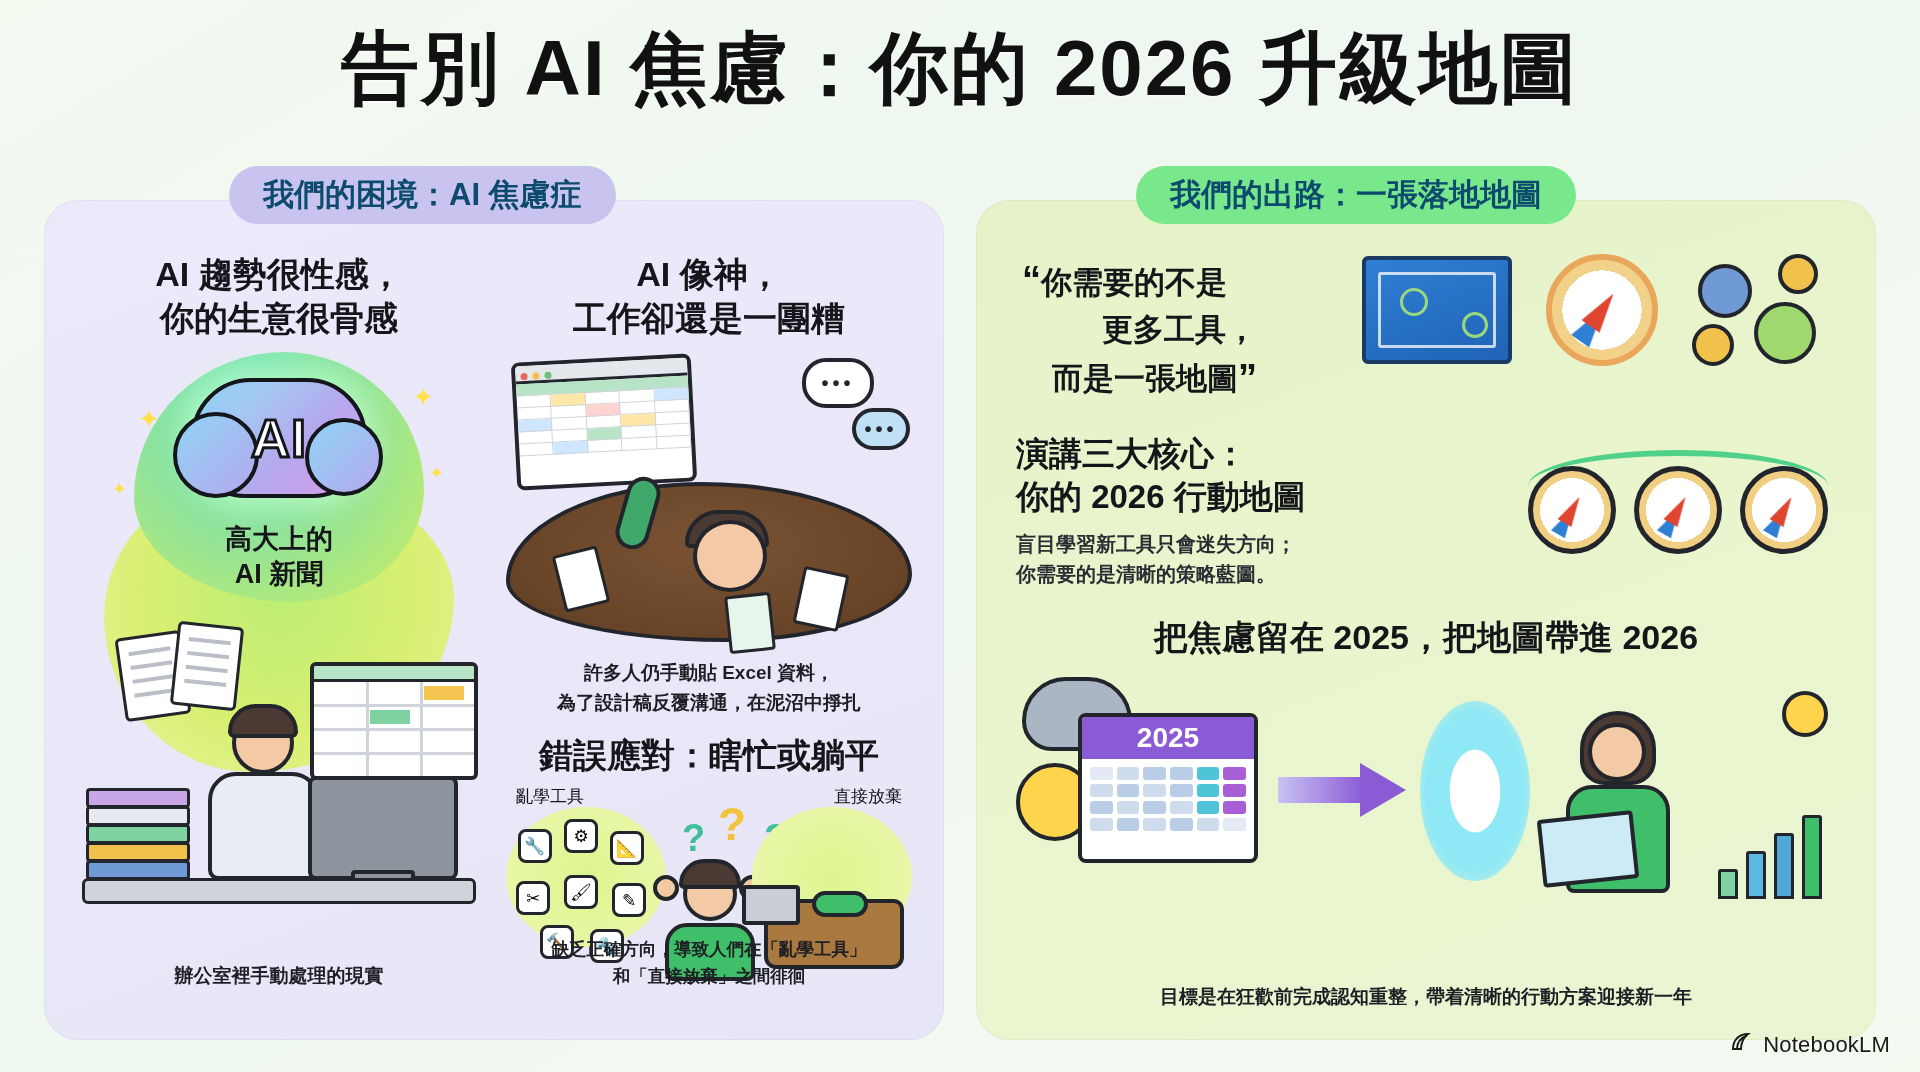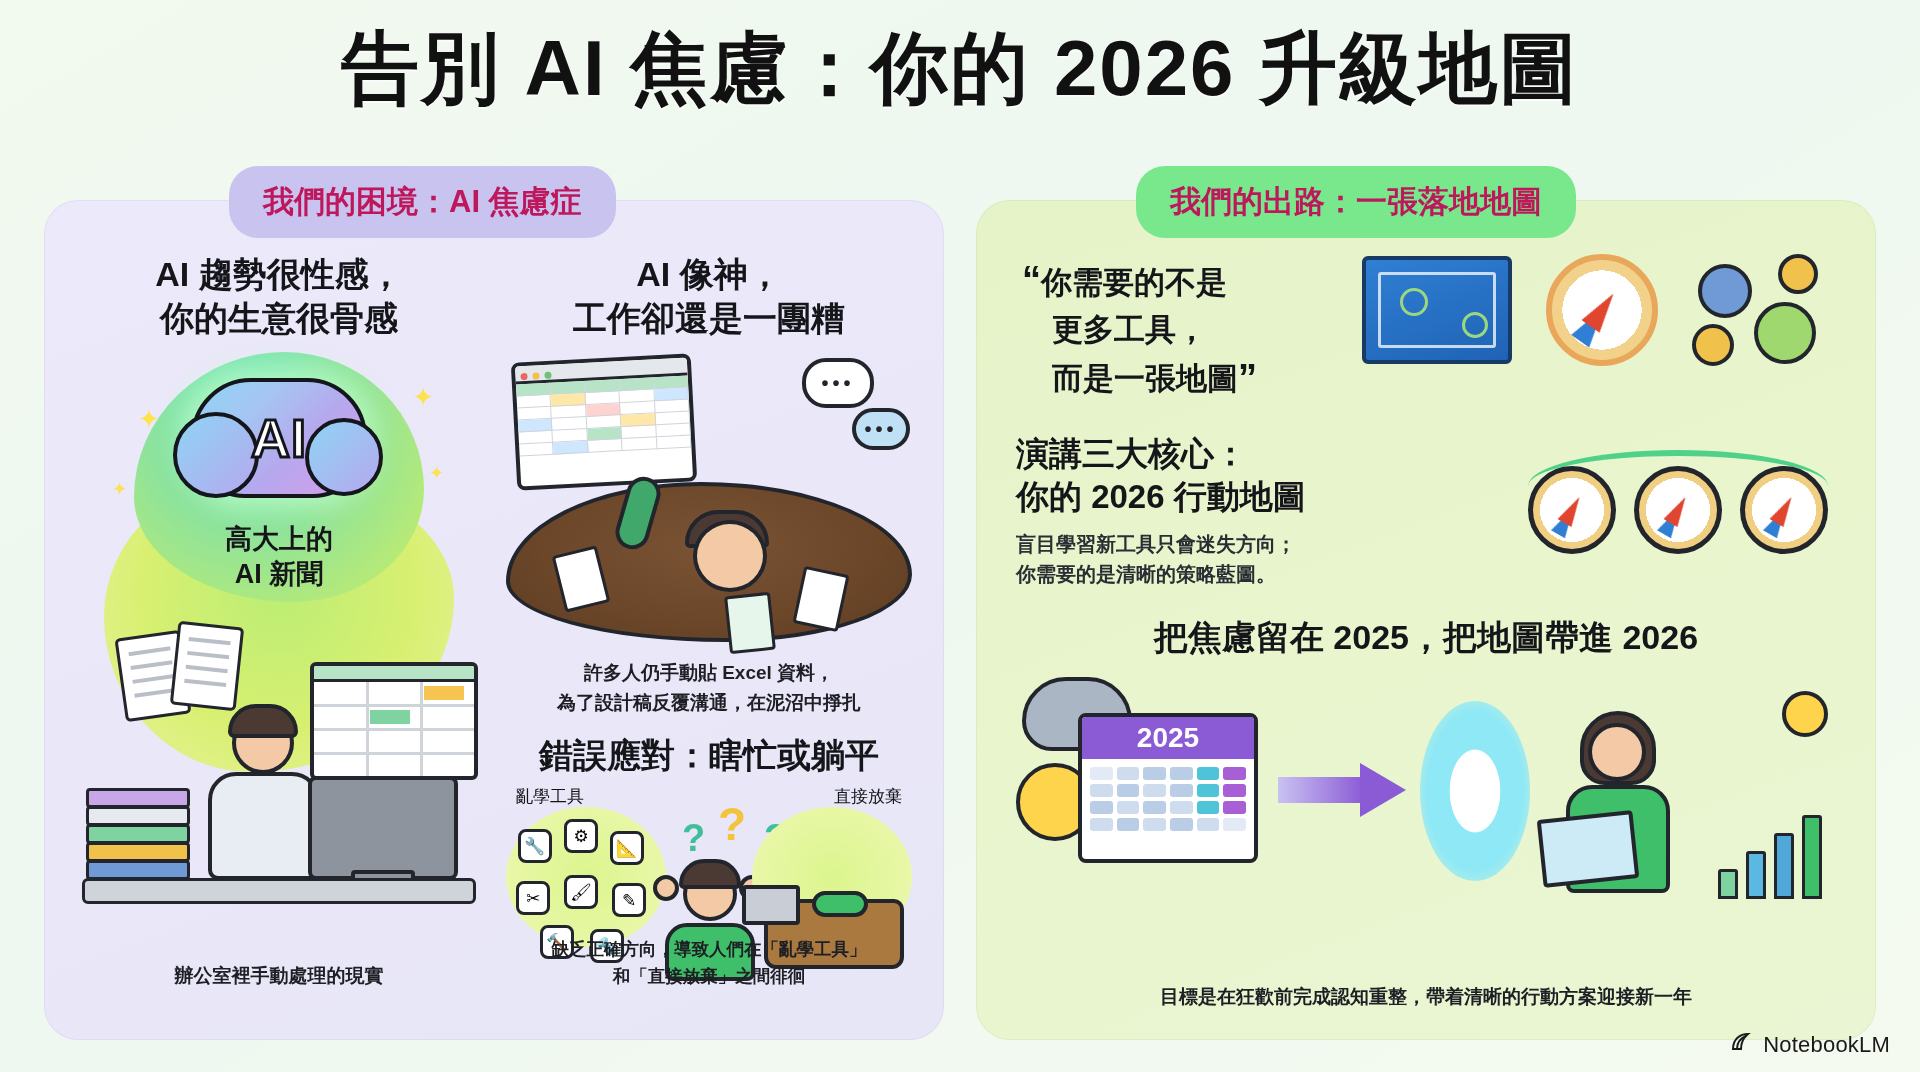--- a/index.html
+++ b/index.html
@@ -44,25 +44,25 @@
     background: linear-gradient(160deg,#ece9fa 0%, #e9e7f8 55%, #e7e6f7 100%);
     box-shadow: inset 0 0 0 1px rgba(140,130,210,.10);
   }
   .panel.right {
     background: linear-gradient(160deg,#e6f3c9 0%, #e9f5cd 50%, #eaf6d3 100%);
     box-shadow: inset 0 0 0 1px rgba(130,180,90,.12);
   }
   .panel-badge {
     position: absolute;
     top: -34px;
-    height: 72px;
+    height: 58px;
     display: flex; align-items: center; justify-content: center;
     padding: 0 34px;
     border-radius: 29px;
-    font-size: 31px; font-weight: 900; color: #be185d;
+    font-size: 31px; font-weight: 900; color: #0c4a6e;
     white-space: nowrap;
   }
   .panel.left  .panel-badge { background:#c9c4ef; left: 185px; }
   .panel.right .panel-badge { background:#79e88c; left: 160px; }
 
   
   .left-grid {
     position: absolute; inset: 0;
     display: grid;
     grid-template-columns: 1fr 1fr;
@@ -500,21 +500,21 @@
   </section>
 
   <section class="panel right">
     <div class="panel-badge">我們的出路：一張落地地圖</div>
 
     <div class="right-inner">
 
       <div class="quote-row">
         <div class="quote">
           <div><span class="qopen">“</span><span>你需要的不是</span></div>
-          <div style="padding-left:30px;">更多工具，</div>
+          <div style="padding-left:30px;text-align:right;">更多工具，</div>
           <div style="padding-left:30px;display:flex;align-items:center;">
             <span>而是一張地圖</span>
             <span class="qclose">”</span>
           </div>
         </div>
 
         <div class="icon-row">
           <div class="blueprint">
             <i style="left:34px;top:28px;width:28px;height:28px;"></i>
             <i style="left:96px;top:52px;width:26px;height:26px;"></i>

